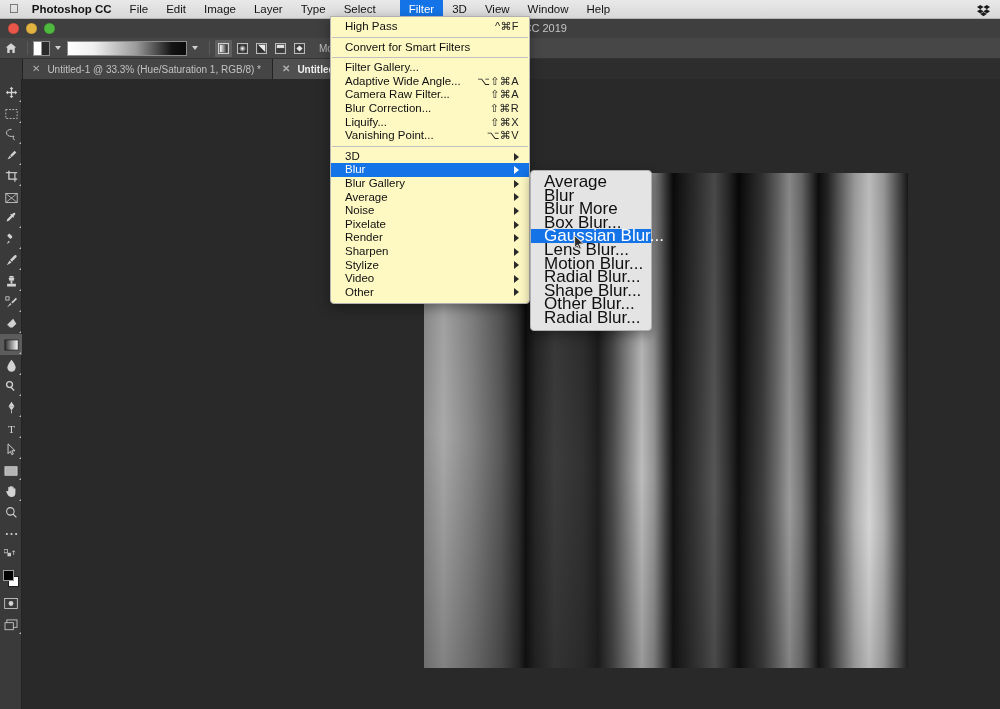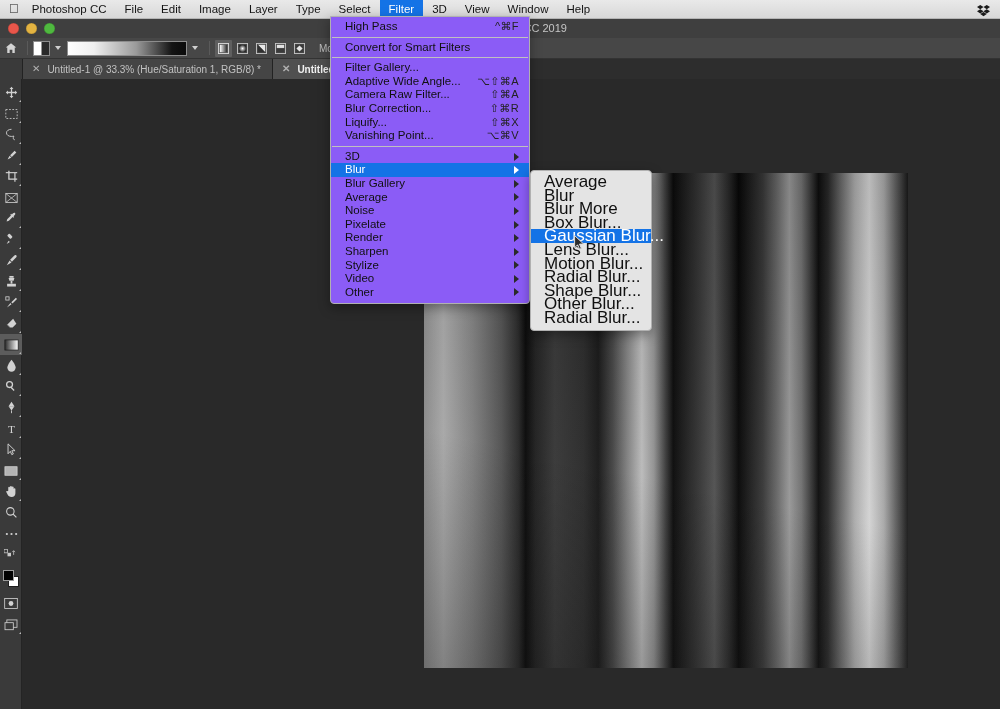--- a/index.html
+++ b/index.html
@@ -14,22 +14,22 @@
   #macbar{
     position:absolute;left:0;top:0;width:1000px;height:19px;
     background:linear-gradient(to bottom,#e9e9e9,#d8d8d8);
     border-bottom:1px solid #b5b5b5;
     display:flex;align-items:center;
     font-size:11.5px;color:#131313;
     box-sizing:border-box;
   }
   #macbar .apple{padding:0 11px 0 9px;font-size:13px;line-height:1;position:relative;top:-1px;}
   #macbar .mi{padding:0 9px;line-height:19px;height:19px;white-space:nowrap;}
-  #macbar .mi.bold{font-weight:normal;padding-left:2px;}
-  #macbar .mi.active{background:#1473e6;color:#fff;}
+  #macbar .mi.bold{font-weight:bold;padding-left:2px;}
+  #macbar .mi.active{background:#1473e6;color:#fff;margin-left:15px;}
   #macbar .spacer{flex:1;}
   #macbar .right{padding-right:10px;display:flex;align-items:center;gap:9px;}
   .dropbox{display:inline-block;width:13px;height:13px;position:relative;top:1px;}
 
   
   #titlebar{
     position:absolute;left:0;top:19px;width:1000px;height:19px;
     background:#3f3f3f;
     display:flex;align-items:center;
     box-sizing:border-box;
@@ -162,21 +162,21 @@
   #canvas .shear{
     position:absolute;inset:0;
     background:
       linear-gradient(12deg, rgba(0,0,0,0.30) 0%, rgba(0,0,0,0) 40%),
       linear-gradient(-7deg, rgba(255,255,255,0.05) 0%, rgba(0,0,0,0.18) 100%);
   }
 
   
   #filtermenu{
     position:absolute;left:330px;top:16px;width:200px;
-    background:#8b5cf6;
+    background:#fef9c3;
     border:1px solid #b1b1b1;
     border-radius:0 0 4px 4px;
     box-shadow:0 4px 12px rgba(0,0,0,.35);
     padding:3px 0 4px 0;
     font-size:11.5px;color:#101010;
     box-sizing:border-box;
   }
   .mrow{
     height:13.6px;line-height:13.6px;
     padding:0 10px 0 14px;

